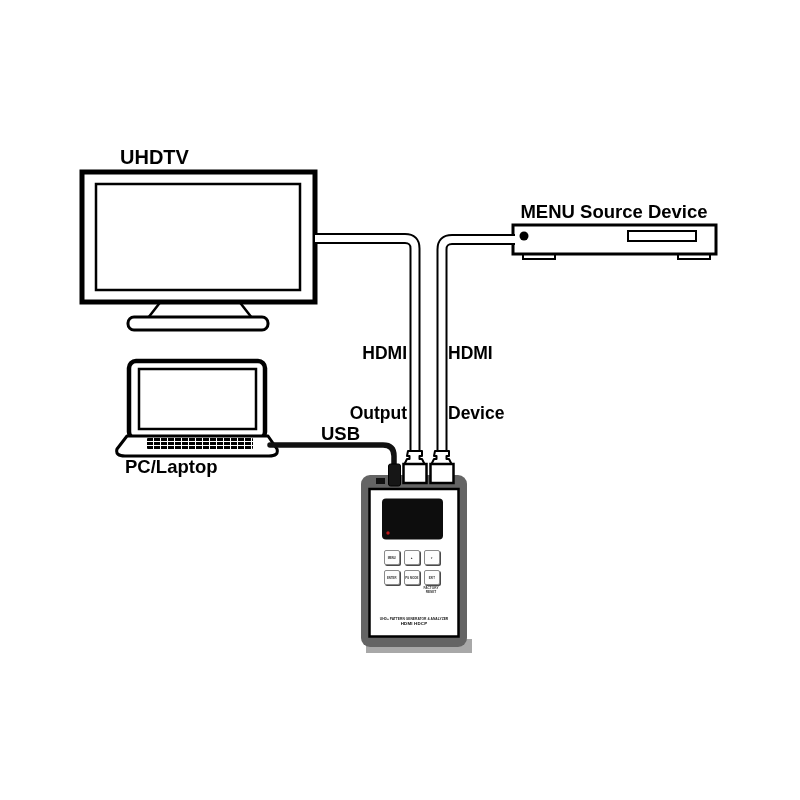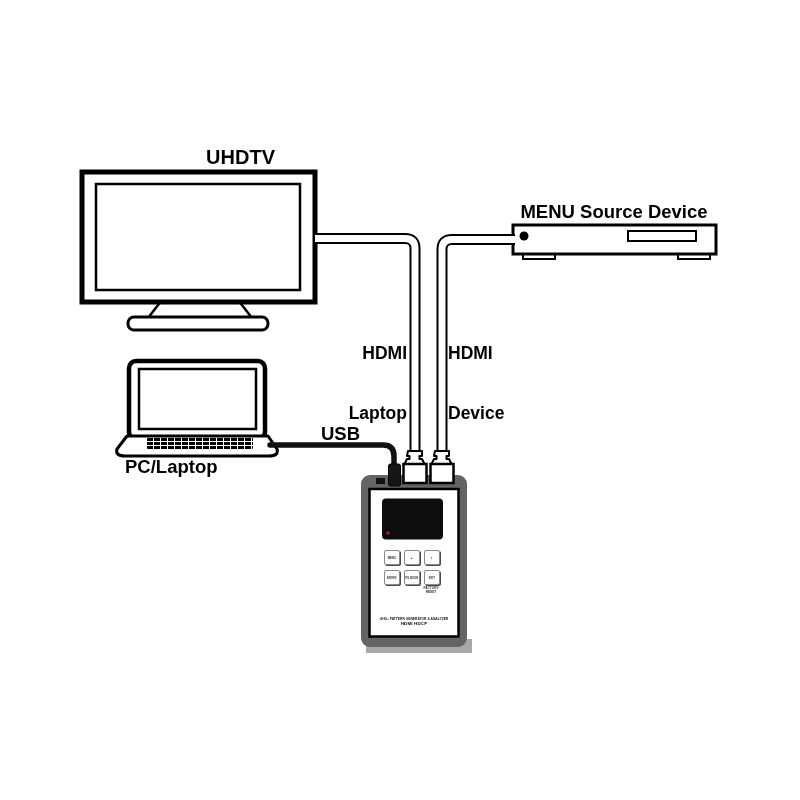--- a/index.html
+++ b/index.html
@@ -4,21 +4,21 @@
 <style>
   html,body{margin:0;padding:0;background:#fff;}
   #stage{
     position:relative;width:800px;height:800px;background:#ffffff;overflow:hidden;
     font-family:"Liberation Sans",sans-serif;
   }
   #art{position:absolute;left:0;top:0;}
   .label{
     position:absolute;font-weight:bold;color:#000;white-space:pre;
   }
-  .lbl-tv{left:120px;top:146px;width:155px;text-align:right;font-size:20px;}
+  .lbl-tv{left:120px;top:146px;width:155px;text-align:left;font-size:20px;}
   .lbl-src{left:498px;top:201px;width:232px;text-align:center;font-size:18.5px;}
   .lbl-pc{left:125px;top:456px;width:145px;text-align:left;font-size:18.5px;}
   .lbl-usb{left:290px;top:423px;width:70px;text-align:right;font-size:18.5px;}
   .lbl-hdmi-out{right:393px;top:303px;text-align:right;font-size:17.5px;line-height:20px;}
   .lbl-hdmi-in{left:448px;top:303px;text-align:left;font-size:17.5px;line-height:20px;}
   .kb{
     position:absolute;left:147px;top:438px;width:106px;height:11px;
     background-color:#000;
     background-image:
       repeating-linear-gradient(90deg, transparent 0 6px, #fff 6px 7px),
@@ -107,21 +107,21 @@
   <div class="label lbl-tv">UHDTV</div>
 
   <div class="label lbl-src">MENU Source Device</div>
 
   <div class="label lbl-pc">PC/Laptop</div>
 
   <div class="label lbl-usb">USB</div>
 
   <div class="label lbl-hdmi-out">
     <div>HDMI</div>
-    <div>Laptop</div>
+    <div>Output</div>
   </div>
 
   <div class="label lbl-hdmi-in">
     <div>HDMI</div>
     <div>Device</div>
   </div>
 
   <div class="dev-btn b1">MENU</div>
   <div class="dev-btn b2">▲</div>
   <div class="dev-btn b3">▼</div>

